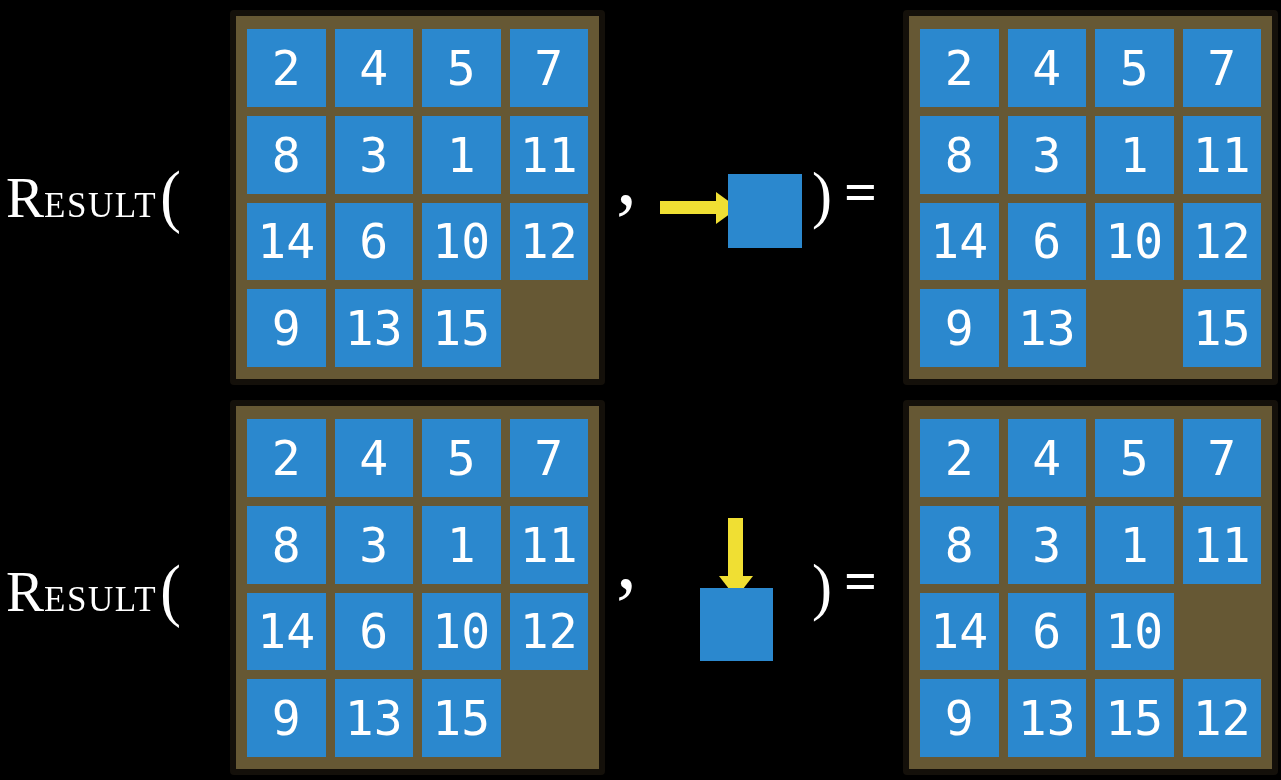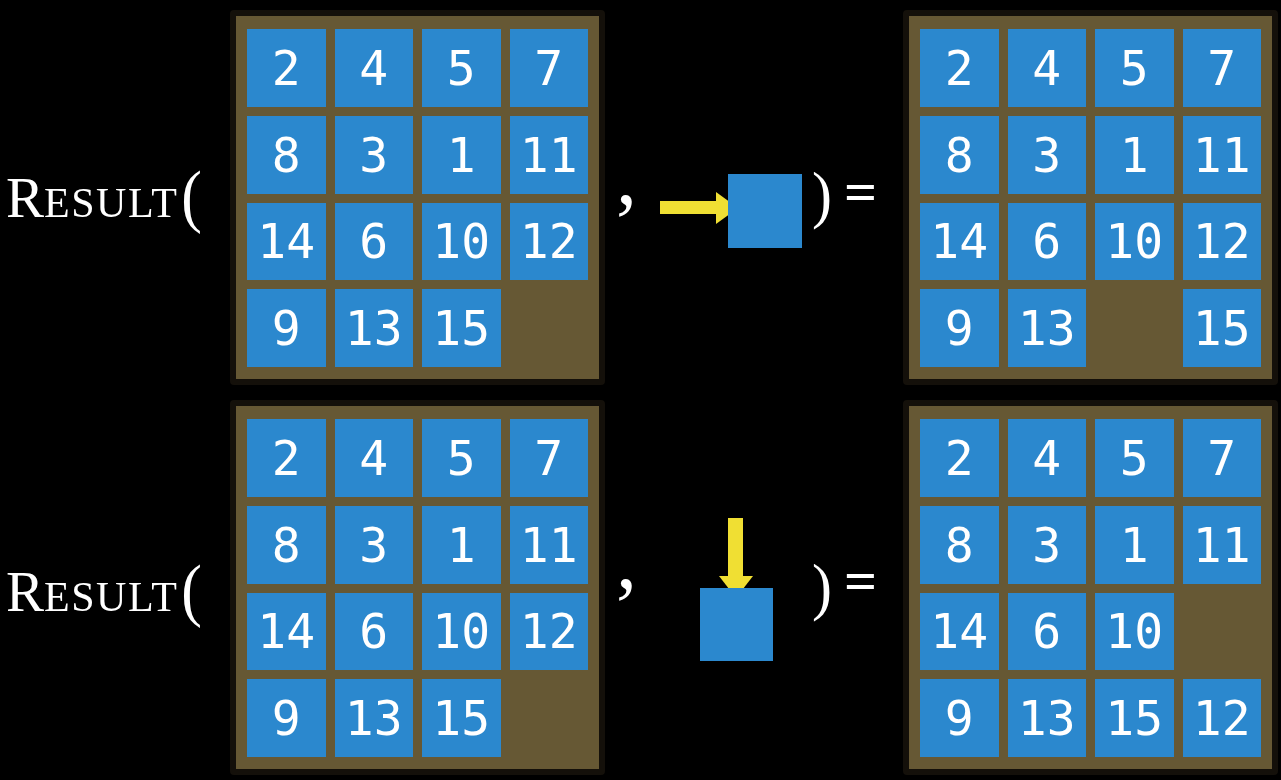--- a/index.html
+++ b/index.html
@@ -14,21 +14,21 @@
   #canvas{
     position:relative;width:1281px;height:780px;background:var(--bg);
     overflow:hidden;font-family:"Liberation Serif",serif;
   }
   
   .fn-label{
     position:absolute;display:flex;align-items:baseline;color:var(--white);
     font-family:"Liberation Serif",serif;white-space:nowrap;
   }
   .fn-cap{font-size:57px;line-height:1;}
-  .fn-small{font-size:42px;line-height:1;letter-spacing:1.5px;font-family:Liberation Serif, serif;}
+  .fn-small{font-size:35px;line-height:1;letter-spacing:1.5px;font-family:Liberation Serif, serif;}
   .fn-paren{font-size:62px;line-height:1;margin-left:3px;transform:scaleY(1.12);transform-origin:50% 62%;}
   
   .puzzle{
     position:absolute;width:375px;height:375px;box-sizing:border-box;
     background:var(--brown);border:6px solid var(--frame-border);border-radius:4px;
     padding:13px 11px 12px 11px;
   }
   .grid{
     display:grid;grid-template-columns:repeat(4,1fr);grid-template-rows:repeat(4,1fr);
     gap:9px;width:100%;height:100%;

